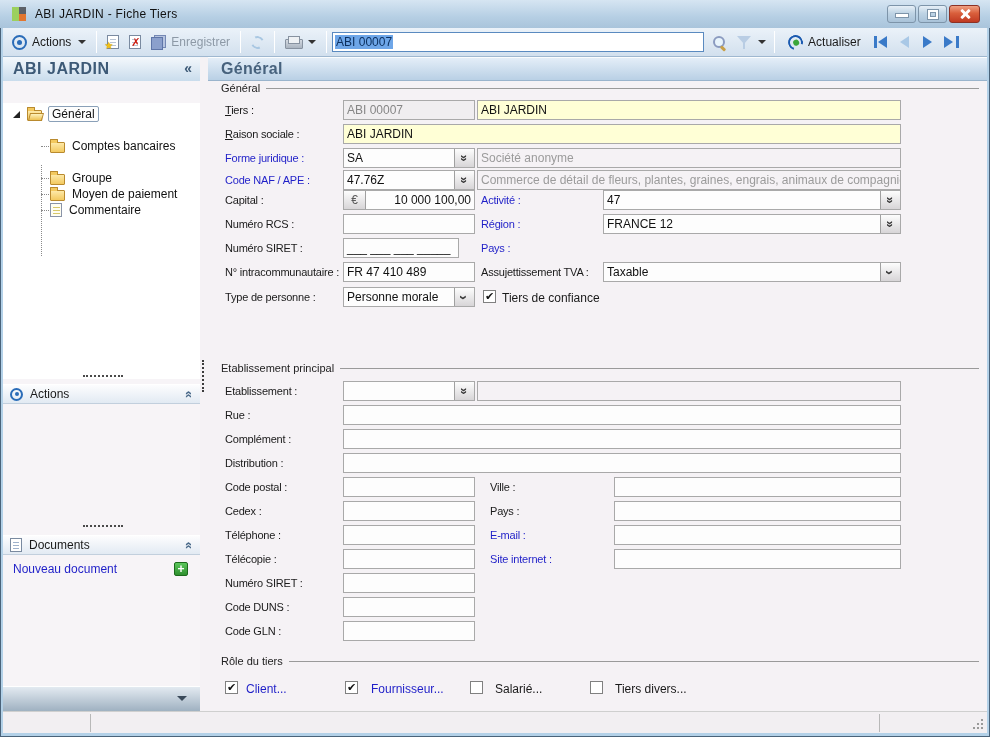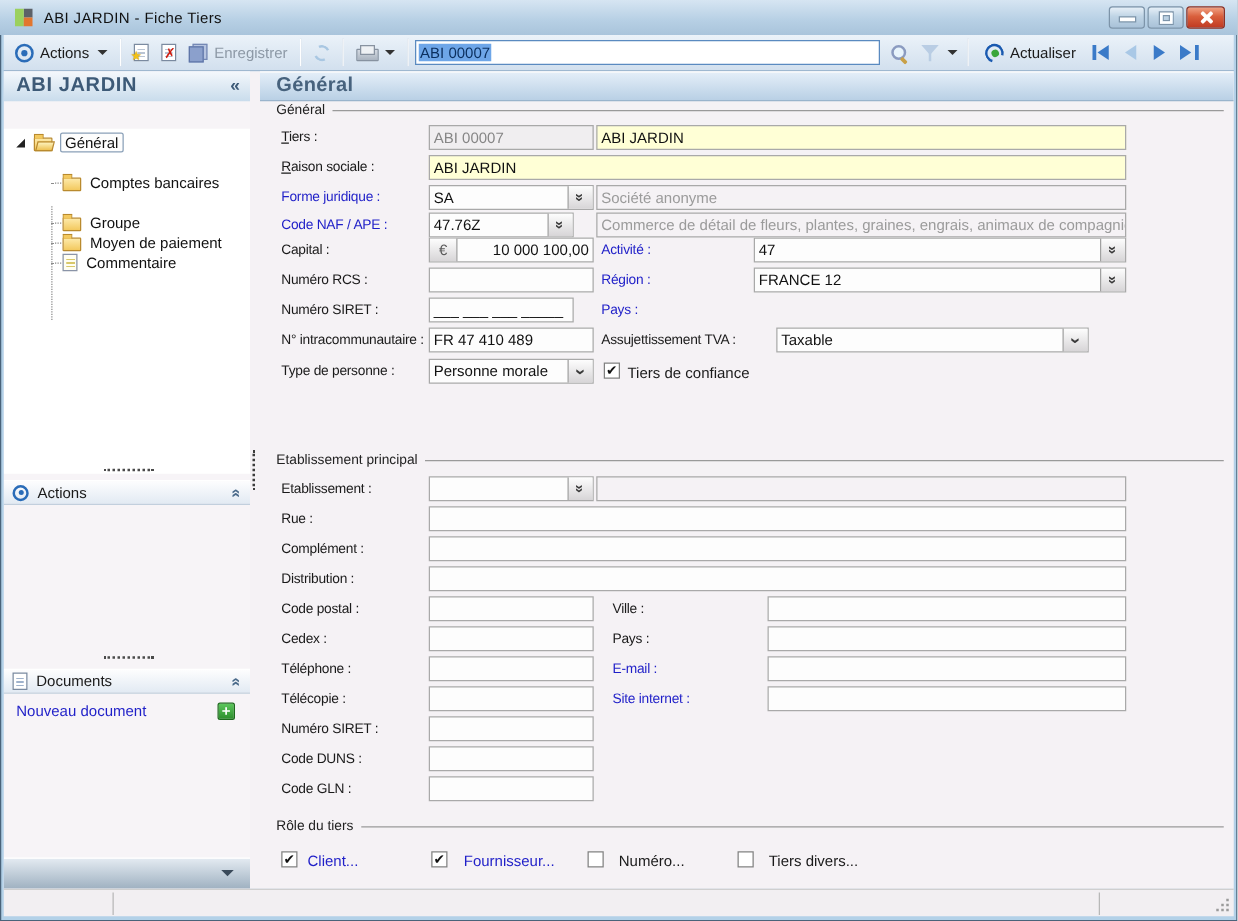--- a/index.html
+++ b/index.html
@@ -318,21 +318,21 @@
         <span class="flabel blue" style="left:17px;top:95px">Forme juridique :</span>
         <div class="combo" style="left:135px;top:91px;width:132px">
           <span class="val">SA</span>
           <span class="cbtn">
               <span class="c2">»</span>
             </span>
         </div>
         <div class="field ro" style="left:269px;top:91px;width:424px">Société anonyme</div>
 
         <span class="flabel blue" style="left:17px;top:117px">Code NAF / APE :</span>
-        <div class="combo" style="left:135px;top:113px;width:116px">
+        <div class="combo" style="left:135px;top:113px;width:132px">
           <span class="val">47.76Z</span>
           <span class="cbtn">
               <span class="c2">»</span>
             </span>
         </div>
         <div class="field ro" style="left:269px;top:113px;width:424px">Commerce de détail de fleurs, plantes, graines, engrais, animaux de compagnie et aliment</div>
 
         <span class="flabel" style="left:17px;top:137px">Capital :</span>
         <div class="combo" style="left:135px;top:133px;width:132px">
           <span class="eurobtn">€</span>
@@ -368,21 +368,21 @@
         <div class="combo" style="left:395px;top:157px;width:298px">
           <span class="val">FRANCE 12</span>
           <span class="cbtn">
               <span class="c2">»</span>
             </span>
         </div>
 
         <span class="flabel blue" style="left:273px;top:185px">Pays :</span>
 
         <span class="flabel" style="left:273px;top:209px">Assujettissement TVA :</span>
-        <div class="combo" style="left:413px;top:205px;width:250px">
+        <div class="combo" style="left:395px;top:205px;width:298px">
           <span class="val">Taxable</span>
           <span class="cbtn">
               <span class="c1">›</span>
             </span>
         </div>
 
         <span class="chk" style="left:275px;top:233px">✔</span>
         <span class="clabel" style="left:294px;top:234px">Tiers de confiance</span>
 
         <div class="grp-title" style="left:13px;top:305px;width:758px">
@@ -442,21 +442,21 @@
             <span class="line" style="flex:1"></span>
         </div>
 
         <span class="chk" style="left:17px;top:624px">✔</span>
         <span class="clabel blue" style="left:38px;top:625px">Client...</span>
 
         <span class="chk" style="left:137px;top:624px">✔</span>
         <span class="clabel blue" style="left:163px;top:625px">Fournisseur...</span>
 
         <span class="chk" style="left:262px;top:624px"></span>
-        <span class="clabel" style="left:287px;top:625px">Numéro...</span>
+        <span class="clabel" style="left:287px;top:625px">Salarié...</span>
 
         <span class="chk" style="left:382px;top:624px"></span>
         <span class="clabel" style="left:407px;top:625px">Tiers divers...</span>
       </div>
     </div>
 
     <div class="statusbar">
       <div class="c1"></div>
       <div class="c2"></div>
       <div class="grip"></div>

